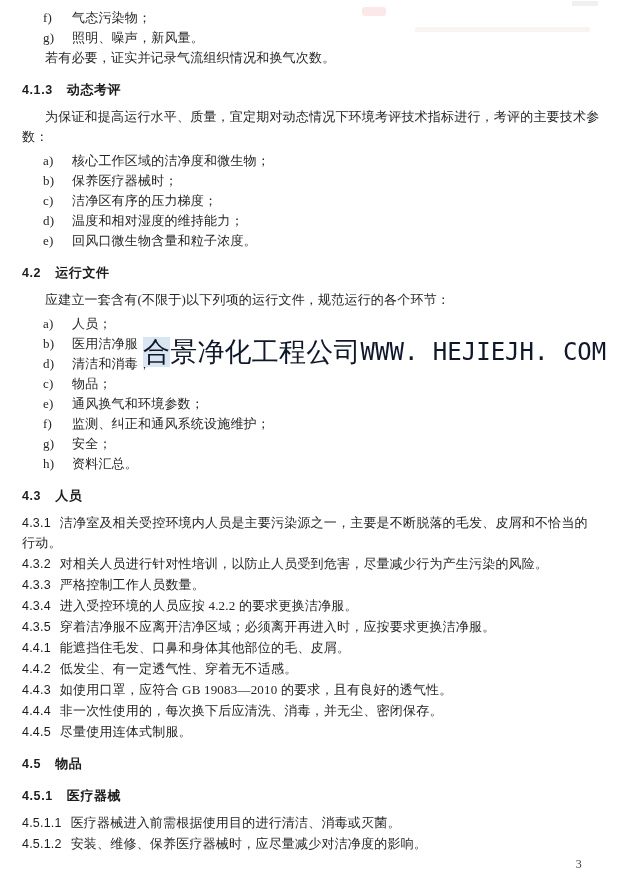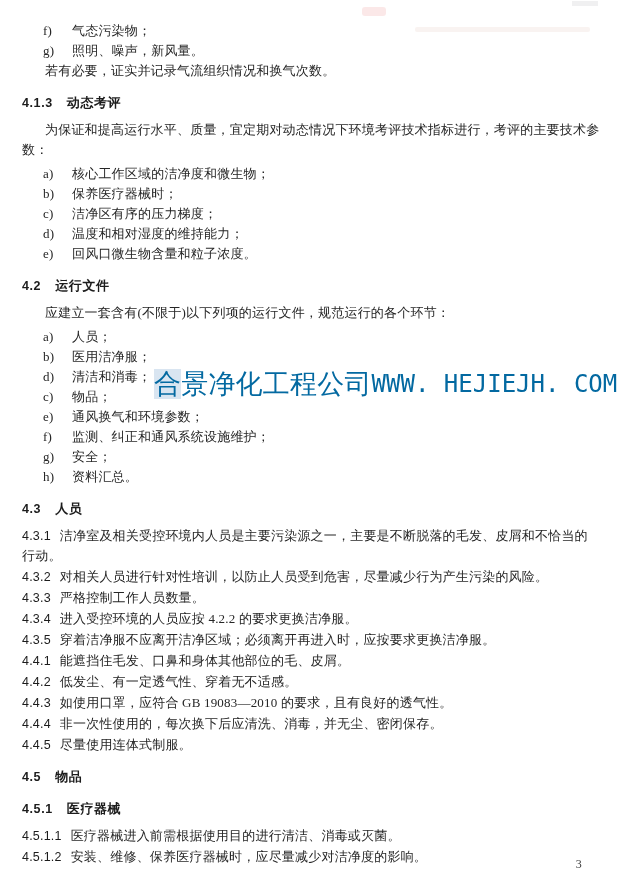--- a/index.html
+++ b/index.html
@@ -7,21 +7,21 @@
     position:relative;
     width:628px; height:879px;
     margin:0 auto;
     background:#ffffff;
     font-family:"Liberation Serif","DejaVu Serif",serif;
     font-size:13px;
     color:#262626;
     letter-spacing:0.2px;
     overflow:hidden;
     box-sizing:border-box;
-    padding:21px 16px 0 22px;
+    padding:8px 16px 0 22px;
     line-height:20px;
   }
   .li { padding-left:21px; margin:0; }
   .li .lbl { display:inline-block; width:29px; }
   .para { margin:0 0 4px 0; text-indent:23px; }
   .heading {
     margin:12px 0 7px 0;
     font-weight:bold;
     color:#1c1c1c;
     font-family:Liberation Sans, sans-serif;
@@ -30,25 +30,24 @@
   .heading.sub { }
   .heading .hnum { margin-right:14px; font-size:12.5px; }
   .clause { margin:0 0 1px 0; }
   .clause .cnum {
     font-family:"Liberation Sans","DejaVu Sans",sans-serif;
     font-weight:normal; font-size:12.5px;
     margin-right:9px; color:#1c1c1c;
   }
   .clause .cont { display:block; }
   .watermark {
-    position:absolute; left:154px; top:336px;
+    position:absolute; left:143px; top:336px;
     white-space:nowrap;
-    color:#0369a1;
+    color:#0f172a;
     pointer-events:none;
-    margin-top:32px;
   }
   .watermark .wm-cjk { font-size:27px; line-height:32px; font-weight:400; }
   .watermark .wm-first { background:#d9e5f1; }
   .watermark .wm-latin {
     font-family:"DejaVu Sans Mono","Liberation Mono",monospace;
     font-size:24px; letter-spacing:0px; vertical-align:1px;
   }
   .page-number { position:absolute; top:854px; right:46px; font-size:12px; color:#3a3a3a; }
   .artifact { position:absolute; pointer-events:none; }
   .artifact.pink { left:362px; top:7px; width:24px; height:9px; background:rgba(246,205,205,0.45); border-radius:3px; }

